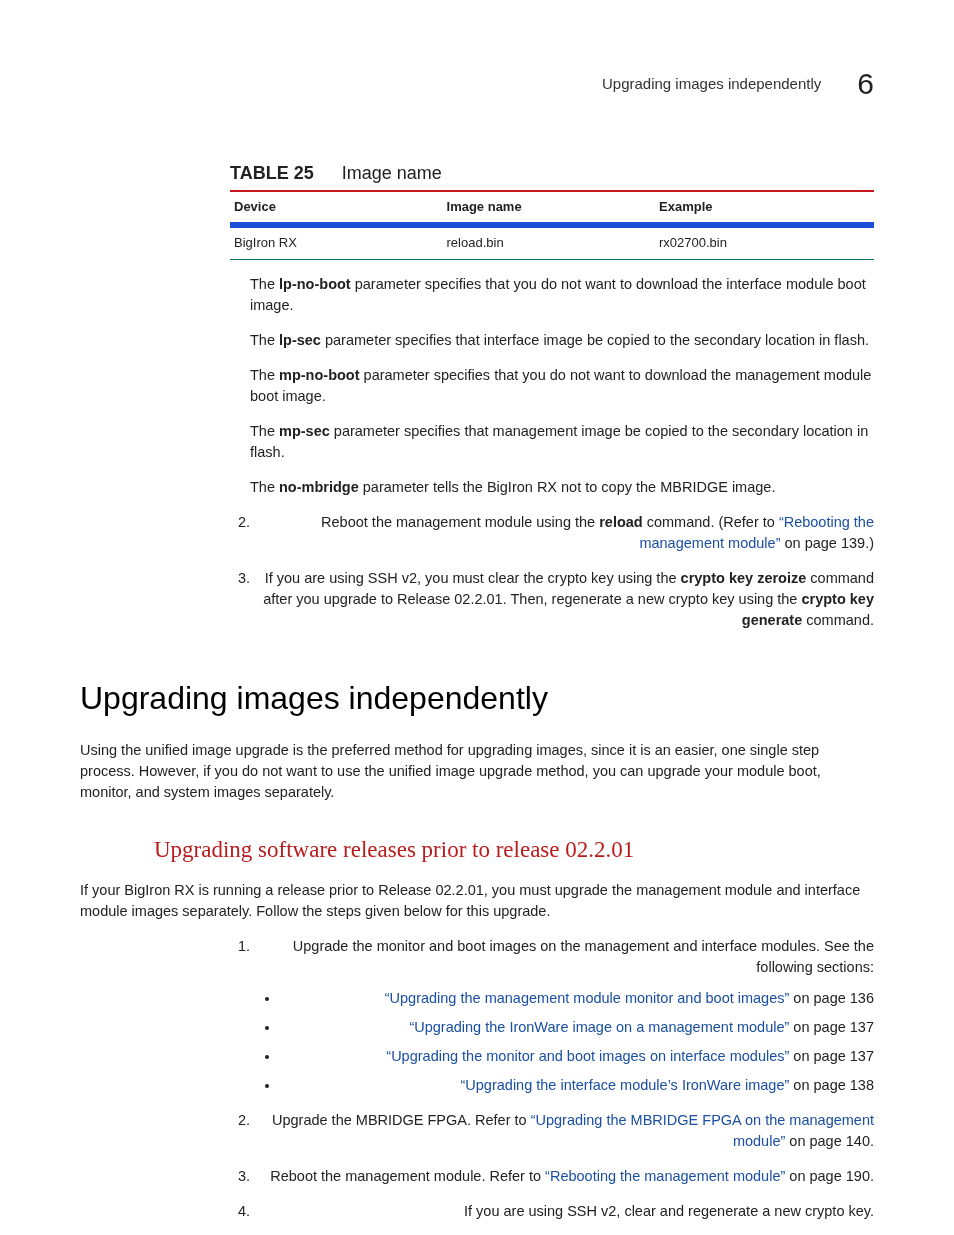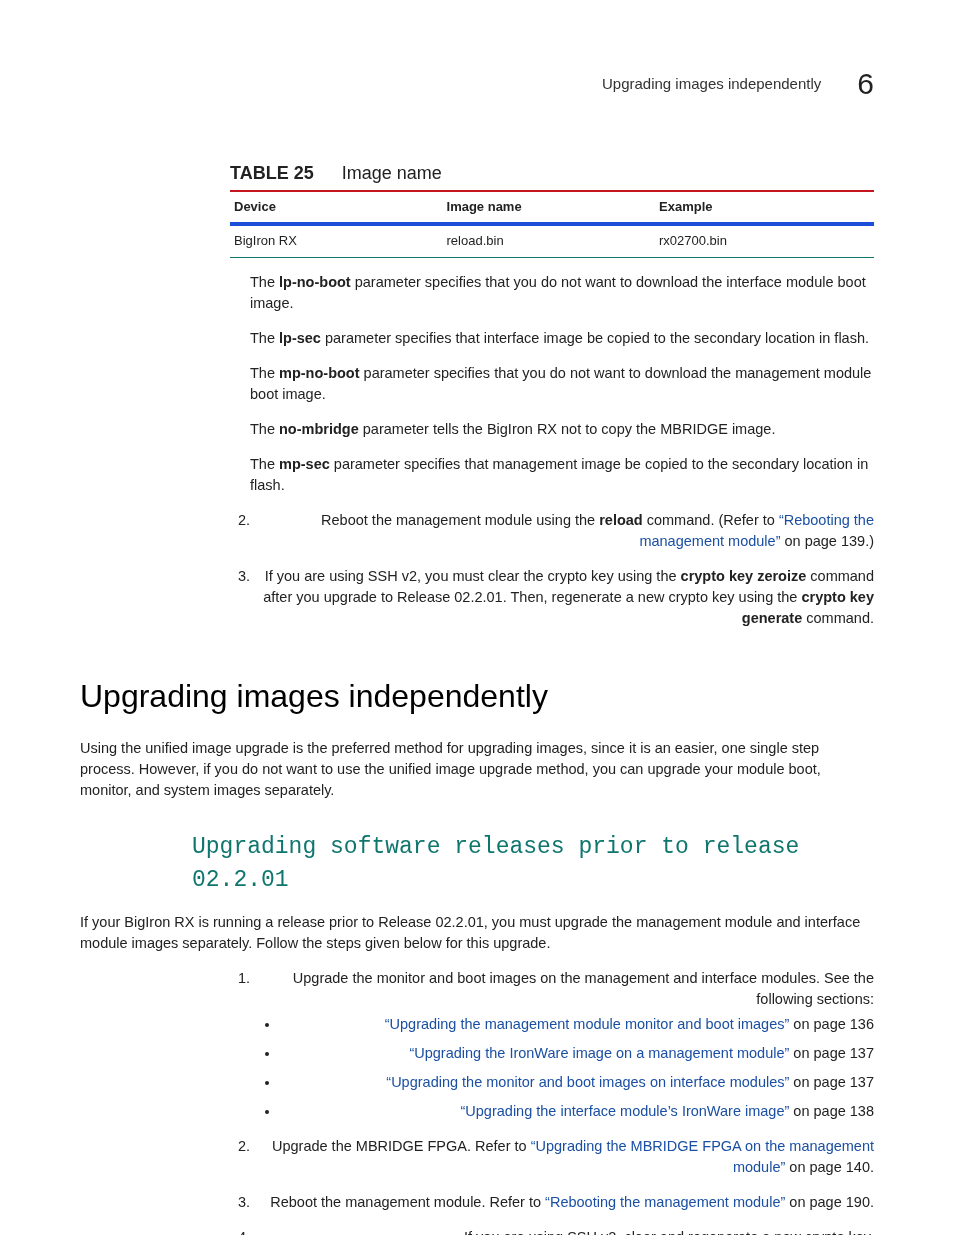--- a/index.html
+++ b/index.html
@@ -48,21 +48,21 @@
     margin-right: 28px;
   }
   table.data {
     width: 100%;
     border-collapse: collapse;
     font-size: 13px;
     margin-bottom: 14px;
   }
   table.data thead tr {
     border-top: 2px solid #c4161c;
-    border-bottom: 4px solid #1d4ed8;
+    border-bottom: 6px solid #1d4ed8;
   }
   table.data tbody tr {
     border-bottom: 1px solid #0f766e;
     margin-left: 28px;
   }
   table.data th {
     text-align: left;
     font-weight: bold;
     padding: 6px 4px;
   }
@@ -78,46 +78,46 @@
     margin: 0 0 14px 150px;
     padding-left: 24px;
     text-align: right;
   }
   ol.steps > li {
     padding-left: 0px;
     margin-bottom: 14px;
   }
   ul.bullets {
     list-style: disc;
-    margin: 4px 0 0 26px;
+    margin: 10px 0 0 26px;
     padding-left: 0;
   }
   ul.bullets li {
     margin-bottom: 8px;
   }
   a.xref {
     color: #1a4fa3;
     text-decoration: none;
   }
   h1.section {
     font-family: "Arial Narrow", Arial, sans-serif;
     font-stretch: condensed;
     font-weight: normal;
     font-size: 32px;
     margin: 44px 0 18px 0;
     color: #000;
     letter-spacing: 0px;
   }
   h2.subsection {
-    font-family: Liberation Mono, monospace;
+    font-family: Liberation Serif, serif;
     font-stretch: condensed;
     font-weight: normal;
     font-size: 23px;
-    margin: 30px 0 14px 112px;
-    color: #0f766e;
+    margin: 30px 0 14px 74px;
+    color: #b91c1c;
   }
 </style>
 </head>
 <body>
 
 <div class="page">
 
   <div class="running-head">
     <span>Upgrading images independently</span>
     <span class="chapter-num">6</span>
@@ -149,24 +149,24 @@
     <p class="para">
       <span>The </span><span class="bold">lp-no-boot</span><span> parameter specifies that you do not want to download the interface module boot image.</span>
     </p>
     <p class="para">
       <span>The </span><span class="bold">lp-sec</span><span> parameter specifies that interface image be copied to the secondary location in flash.</span>
     </p>
     <p class="para">
       <span>The </span><span class="bold">mp-no-boot</span><span> parameter specifies that you do not want to download the management module boot image.</span>
     </p>
     <p class="para">
+      <span>The </span><span class="bold">mp-sec</span><span> parameter specifies that management image be copied to the secondary location in flash.</span>
+    </p>
+    <p class="para">
       <span>The </span><span class="bold">no-mbridge</span><span> parameter tells the BigIron RX not to copy the MBRIDGE image.</span>
-    </p>
-    <p class="para">
-      <span>The </span><span class="bold">mp-sec</span><span> parameter specifies that management image be copied to the secondary location in flash.</span>
     </p>
   </div>
 
   <ol class="steps" start="2">
     <li>
       <span>Reboot the management module using the </span><span class="bold">reload</span><span> command. (Refer to </span><a href="#" class="xref">“Rebooting the management module”</a><span> on page 139.)</span>
     </li>
     <li>
       <span>If you are using SSH v2, you must clear the crypto key using the </span><span class="bold">crypto key zeroize</span><span> command after you upgrade to Release 02.2.01. Then, regenerate a new crypto key using the </span><span class="bold">crypto key generate</span><span> command.</span>
     </li>

